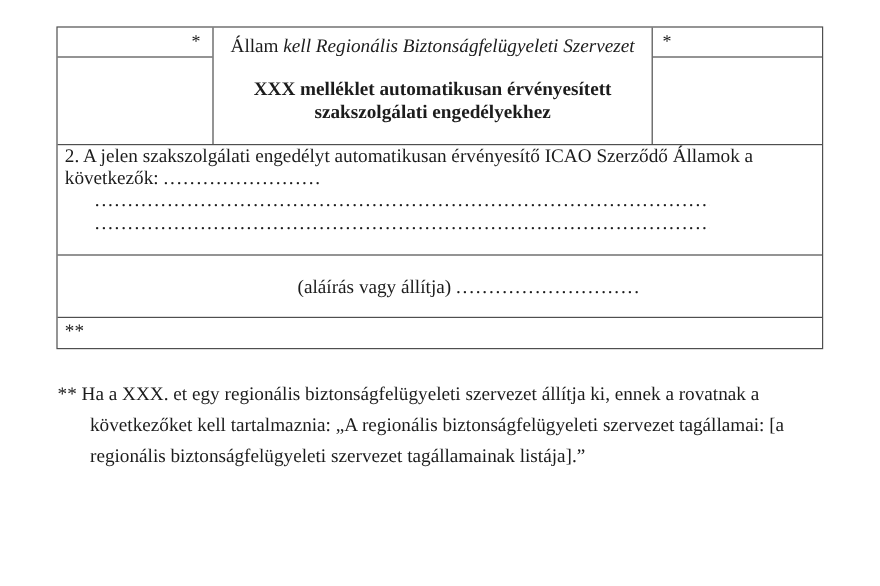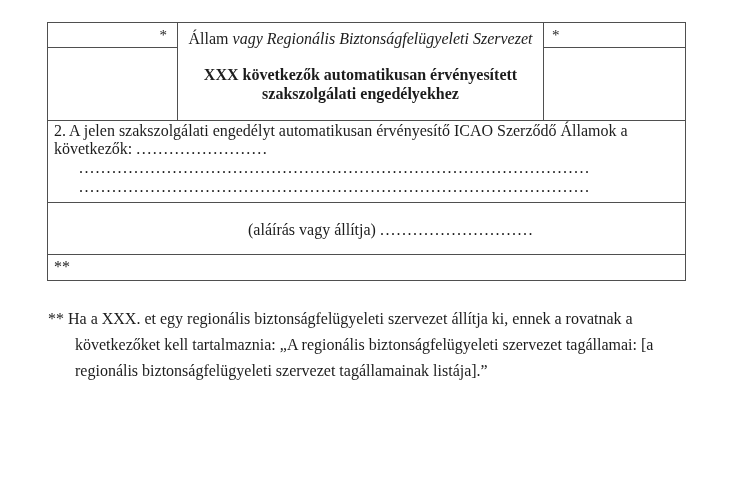--- a/index.html
+++ b/index.html
@@ -26,21 +26,21 @@
   .h-right { width:142px; border-left:1px solid #4f4f4f; }
   .h-sub-top { height:25px; border-bottom:1px solid #4f4f4f; line-height:25px; box-sizing:border-box; }
   .h-left .h-sub-top  { text-align:right; padding-right:10px; }
   .h-right .h-sub-top { text-align:left;  padding-left:8px; }
   .h-center { flex:1; text-align:center; font-size:16px; line-height:19px; padding-top:6px; }
   .org-title em { font-style:italic; }
   .annex-subtitle { font-weight:bold; margin-top:17px; }
   
   .trow { font-size:16px; line-height:19px; padding:1px 7px 2px 6px; border-bottom:1px solid #4f4f4f; }
   .trow p { margin:0; }
-  .row-item2 { line-height:18px; padding-bottom:6px; }
+  .row-item2 { line-height:18px; padding-bottom:16px; }
   .dots { letter-spacing:1.5px; }
   .dot-line {
     margin-left:25px; margin-top:1px;
     width:512px; overflow:hidden; white-space:nowrap;
     letter-spacing:1.5px; line-height:18px;
   }
   .row-signature { height:52px; box-sizing:border-box; padding:18px 0 0 200px; border-bottom:1px solid #4f4f4f; font-size:16px; }
   .row-mark { border-bottom:none; padding:2px 7px 4px 6px; font-size:16px; }
   
   .footnote { font-size:16px; }
@@ -53,22 +53,22 @@
 <div class="page">
 
   <div class="doc-table">
 
     <div class="header-row">
       <div class="h-side h-left">
         <div class="h-sub-top"><span>*</span></div>
         <div class="h-sub-bottom"></div>
       </div>
       <div class="h-center">
-        <div class="org-title"><span>Állam </span><em>vagy Regionális Biztonságfelügyeleti Szervezet</em></div>
-        <div class="annex-subtitle">XXX következők automatikusan érvényesített szakszolgálati engedélyekhez</div>
+        <div class="org-title"><span>Állam </span><em>kell Regionális Biztonságfelügyeleti Szervezet</em></div>
+        <div class="annex-subtitle">XXX melléklet automatikusan érvényesített szakszolgálati engedélyekhez</div>
       </div>
       <div class="h-side h-right">
         <div class="h-sub-top"><span>*</span></div>
         <div class="h-sub-bottom"></div>
       </div>
     </div>
 
 
     <div class="trow row-item2">
       <p><span>2. A jelen szakszolgálati engedélyt automatikusan érvényesítő ICAO Szerződő Államok a következők: </span><span class="dots">........................</span></p>

